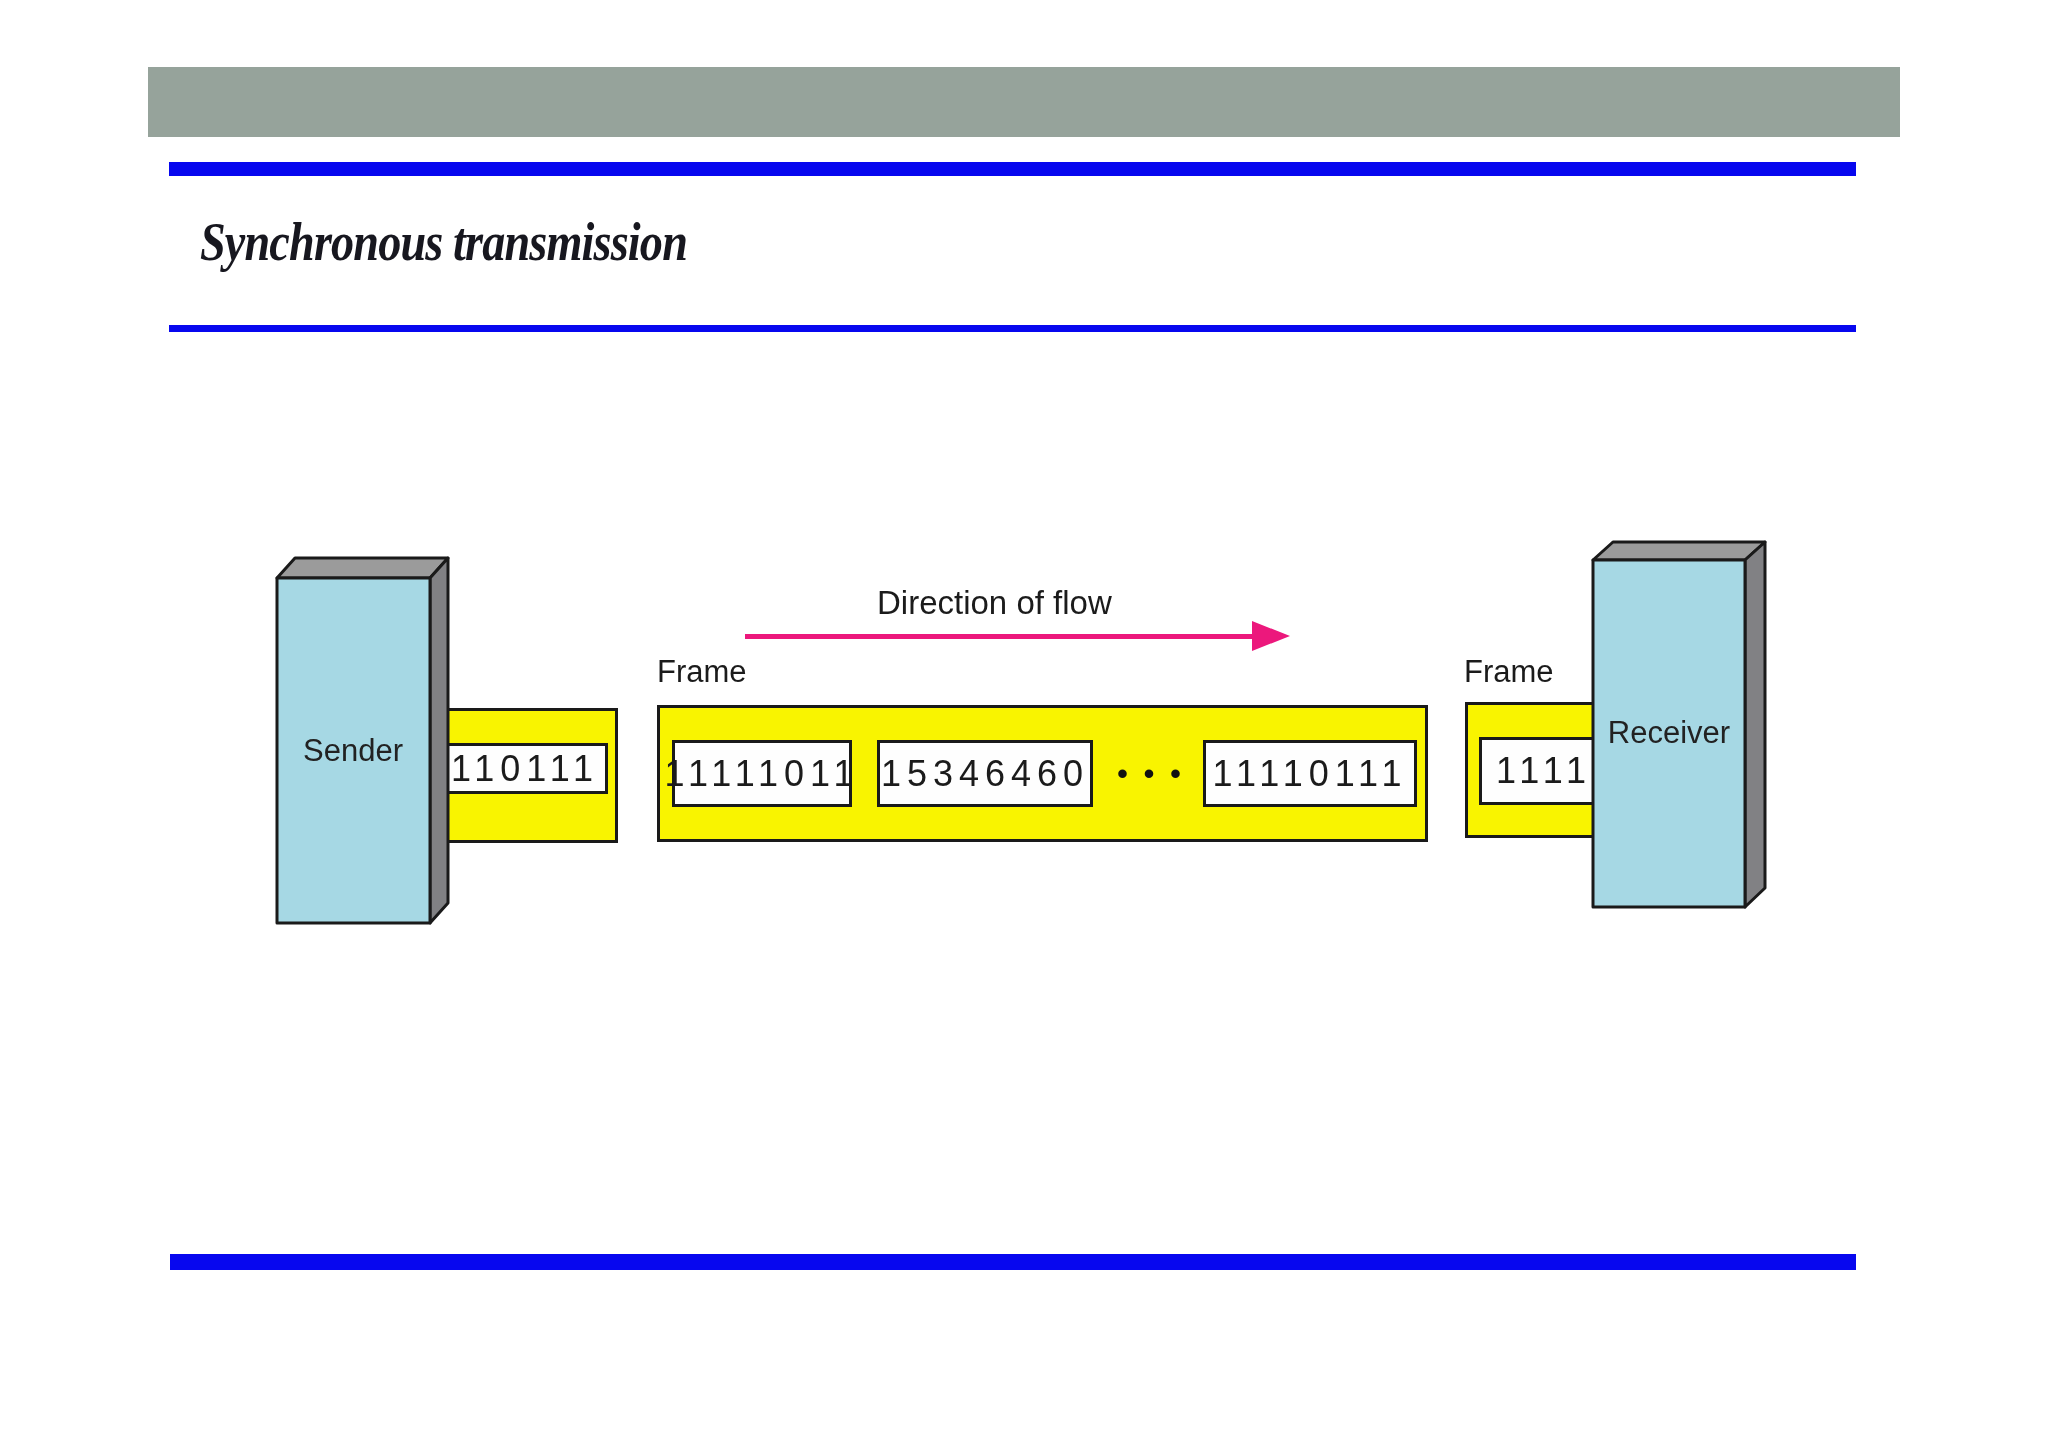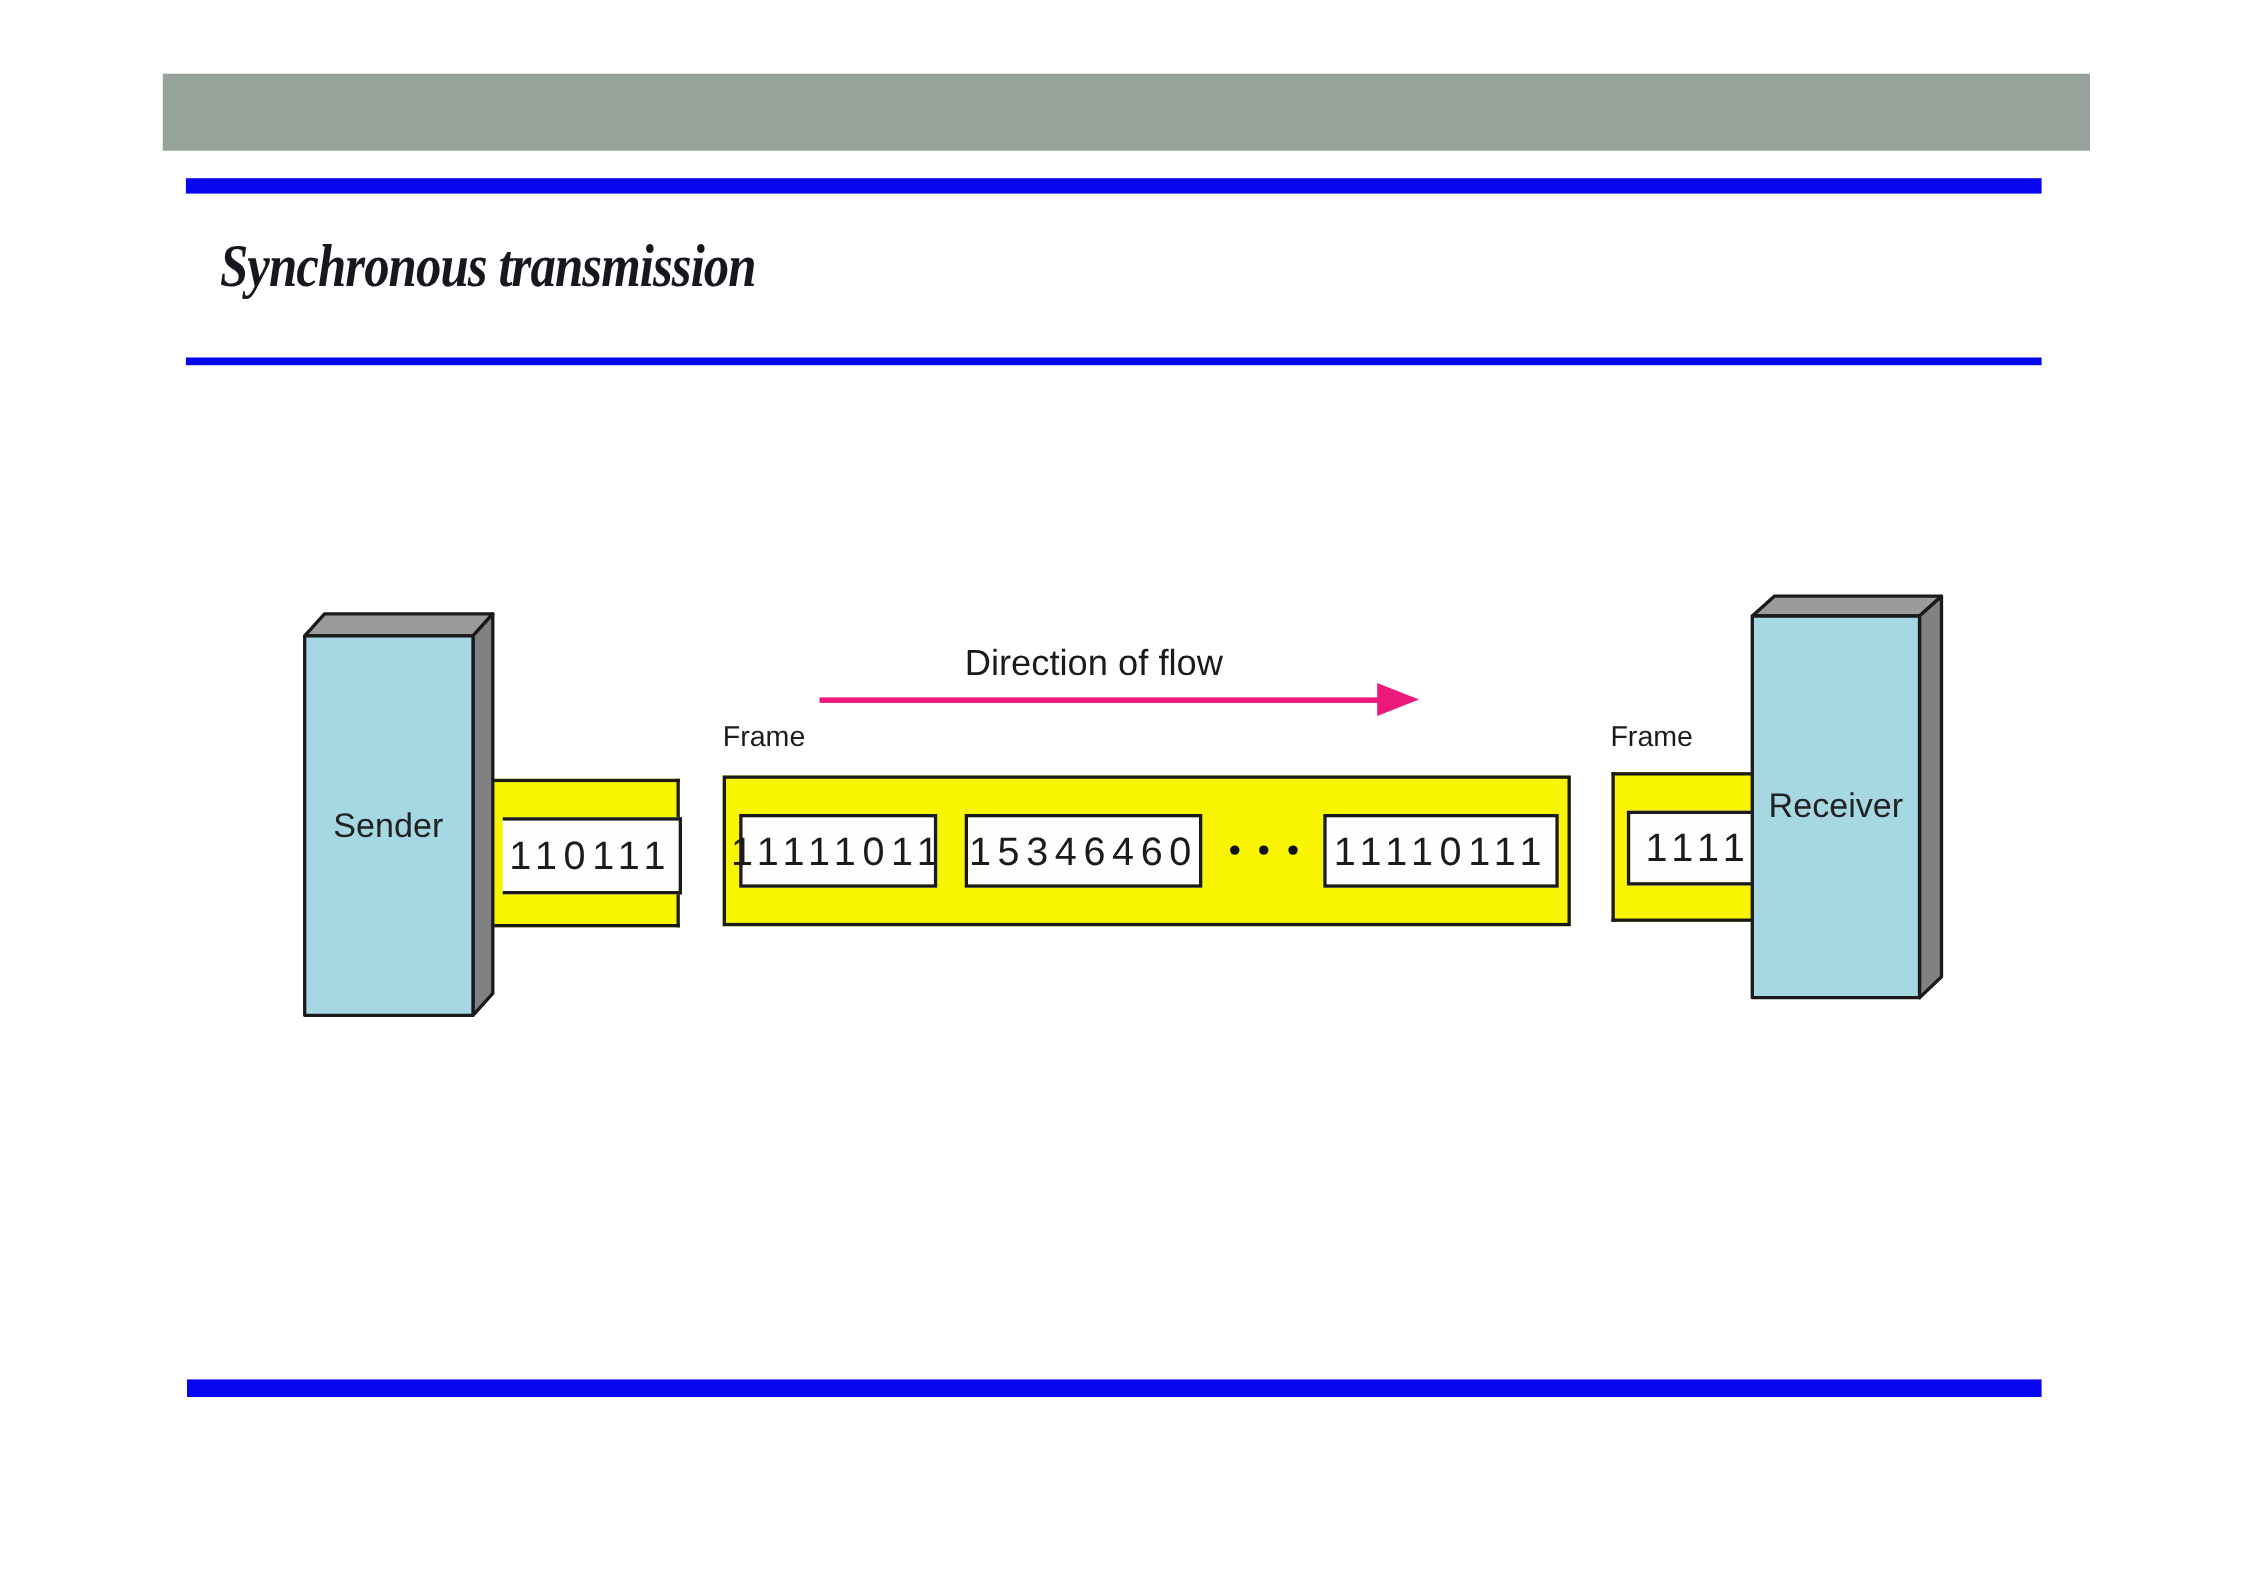--- a/index.html
+++ b/index.html
@@ -18,21 +18,21 @@
 
   .title{
     left:200px;top:213px;margin:0;color:#17171F;
     font-family:Liberation Serif, serif;font-style:italic;font-weight:bold;
     font-size:55px;line-height:1.05;letter-spacing:-1px;white-space:nowrap;
   }
   .title .squeeze{display:inline-block;transform:scaleX(0.84);transform-origin:left center;}
 
   
   .lbl{
-    color:#1B1B1B;font-size:26px;line-height:1.1;white-space:nowrap;
+    color:#1B1B1B;font-size:31px;line-height:1.1;white-space:nowrap;
   }
   .frame-lbl-left{left:657px;top:655px;}
   .frame-lbl-right{left:1464px;top:655px;}
   .dir-lbl{left:877px;top:585px;font-size:33px;}
 
   
   .arrow-line{left:745px;top:634px;width:512px;height:5px;background:#EC187C;}
   .arrow-head{
     left:1252px;top:621px;width:0;height:0;
     border-left:38px solid #EC187C;
@@ -44,21 +44,21 @@
   .yellow{background:#F9F400;border:3px solid #1A1A1A;box-sizing:border-box;z-index:1;}
   .y-sender{left:440px;top:708px;width:178px;height:135px;border-left:none;}
   .y-main{left:657px;top:705px;width:771px;height:137px;}
   .y-recv{left:1465px;top:702px;width:155px;height:136px;border-right:none;}
 
   .bitbox{
     background:#FEFEFE;border:3px solid #1A1A1A;box-sizing:border-box;z-index:2;
     display:flex;align-items:center;justify-content:center;
     color:#1B1B1B;font-size:36px;letter-spacing:6px;white-space:nowrap;
   }
-  .b-sender{left:445px;top:743px;width:163px;height:70px;border-left:none;margin-left:12px;}
+  .b-sender{left:445px;top:743px;width:163px;height:51px;border-left:none;}
   .b-f1{left:672px;top:740px;width:180px;height:67px;}
   .b-f2{left:877px;top:740px;width:216px;height:67px;}
   .b-f3{left:1203px;top:740px;width:214px;height:67px;text-align:right;}
   .b-recv{left:1479px;top:737px;width:141px;height:68px;justify-content:flex-start;padding-left:14px;}
 
   .dots{
     left:1106px;top:705px;width:94px;height:137px;z-index:2;
     display:flex;align-items:center;justify-content:center;
     color:#111;font-size:30px;font-weight:bold;letter-spacing:16px;text-indent:8px;
   }

